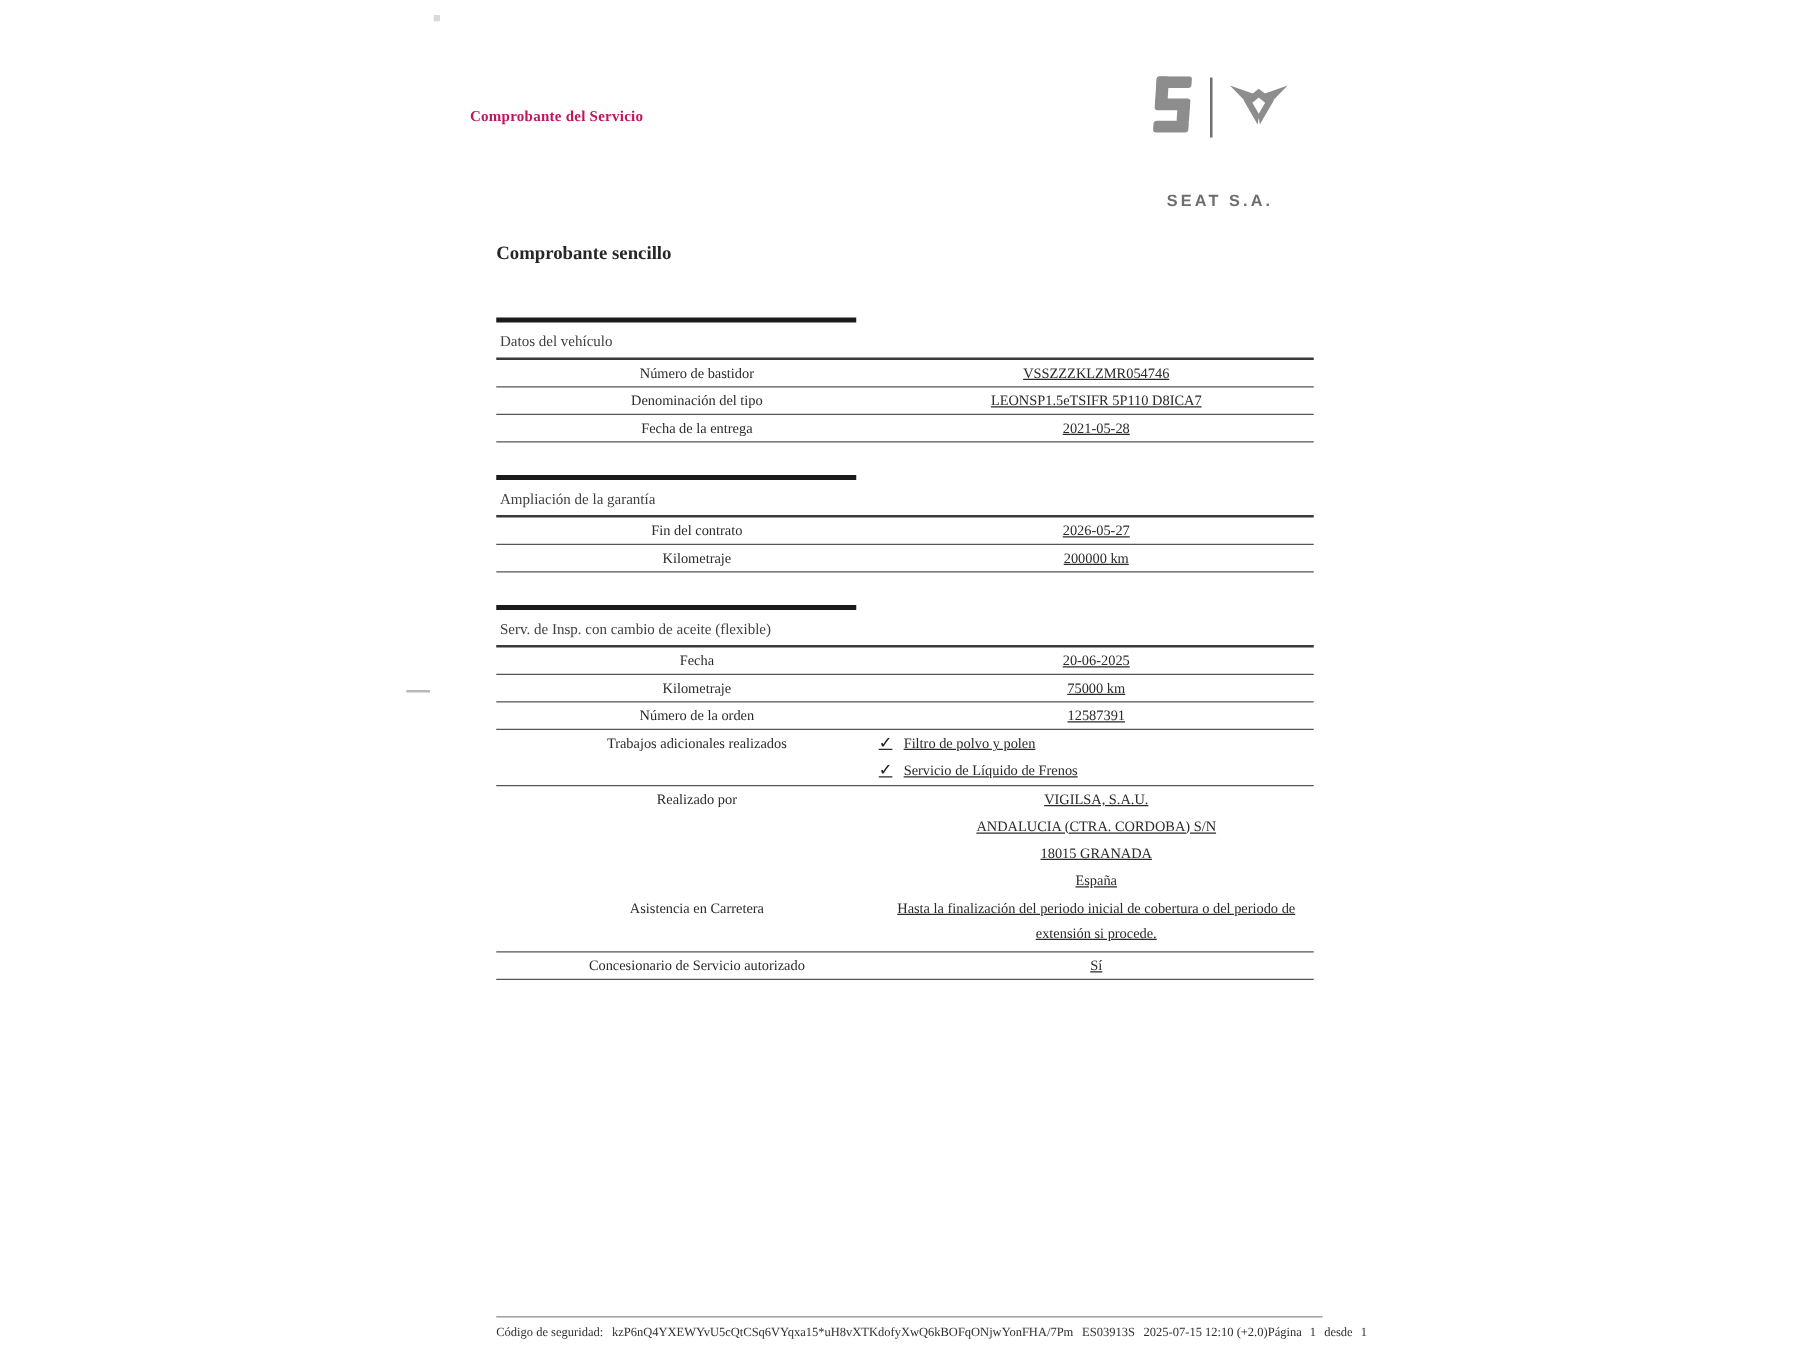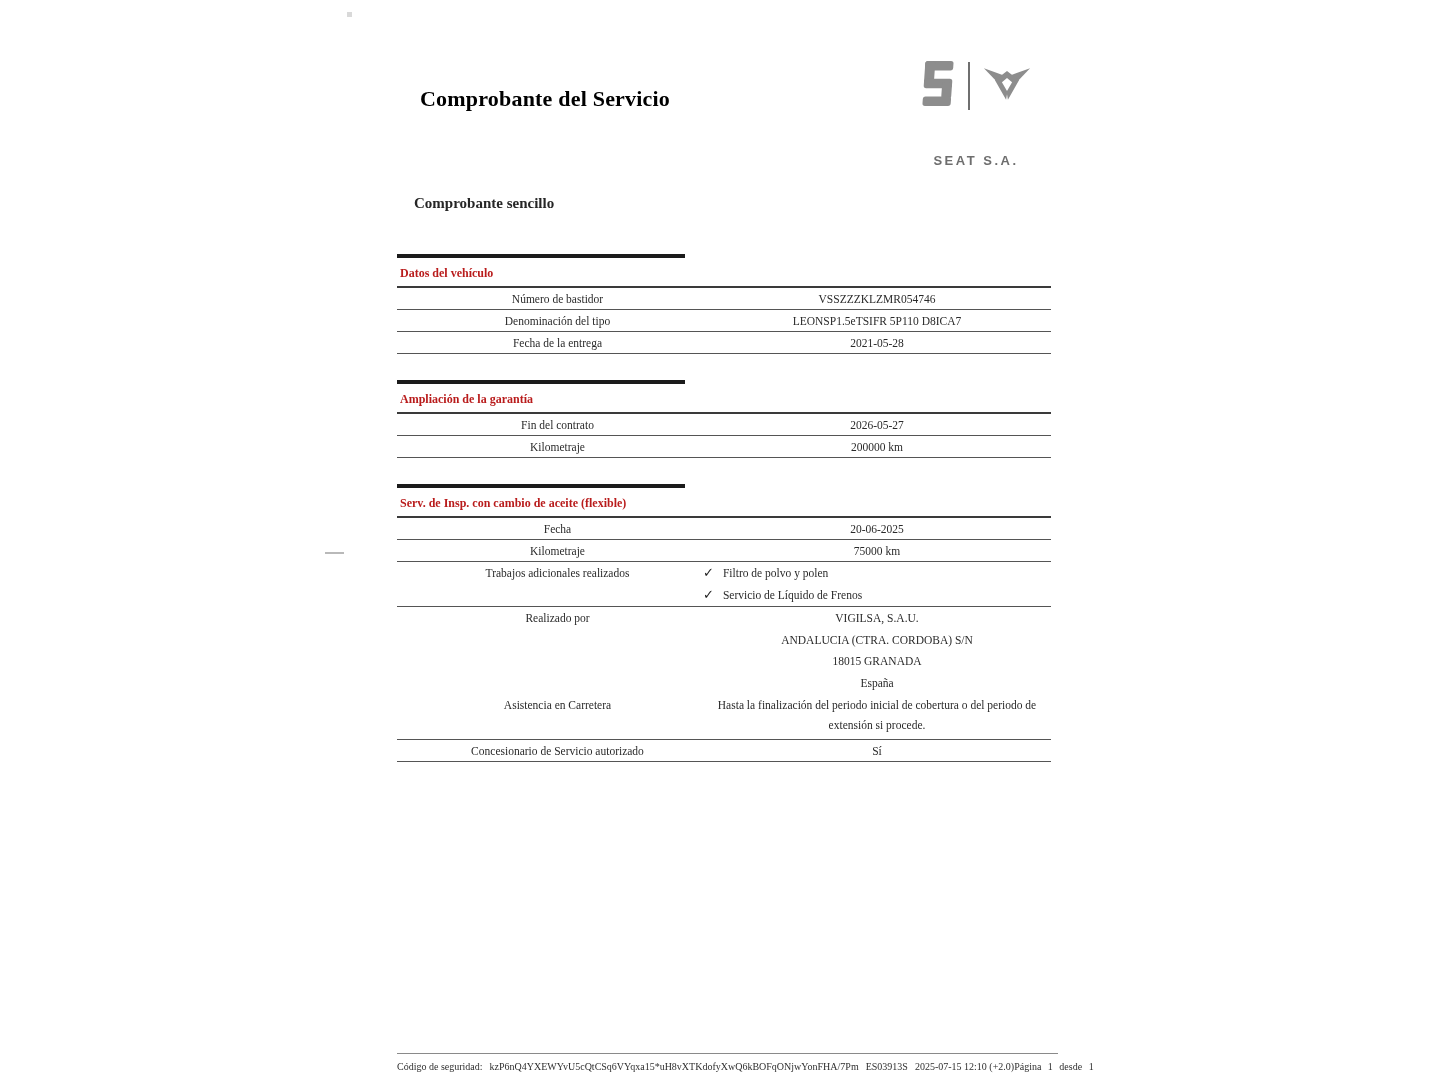--- a/index.html
+++ b/index.html
@@ -7,23 +7,23 @@
   body {
     width: 1440px; height: 1080px;
     position: relative;
     font-family: "Liberation Serif", serif;
     color: #2a2a2a;
     overflow: hidden;
   }
 
   
   .doc-title {
-    position: absolute; left: 420px; top: 86px;
-    font-size: 22px; font-weight: bold; letter-spacing: 0.2px;
-    color: #000000;
+    position: absolute; left: 376px; top: 86px;
+    font-size: 12px; font-weight: bold; letter-spacing: 0.2px;
+    color: #be185d;
   }
   .logo-block {
     position: absolute; left: 906px; top: 60px; width: 140px;
     display: flex; flex-direction: column; align-items: center; gap: 27px;
   }
   .logo-icons {
     display: flex; align-items: center; gap: 13px; height: 52px;
   }
   .logo-divider {
     width: 2px; height: 48px; background: #6f6f6f;
@@ -32,47 +32,46 @@
     margin-top: 14px;
     font-family: "Liberation Sans", sans-serif;
     font-size: 13px; font-weight: bold; letter-spacing: 2.5px;
     color: #6e6e6e; white-space: nowrap;
   }
 
   .doc-subtitle {
     position: absolute; left: 397px; top: 195px;
     font-size: 15px; font-weight: bold;
     color: #262626;
-    margin-left: 17px;
   }
 
   
   .table-wrap {
     position: absolute; left: 397px; top: 254px; width: 654px;
   }
   .section { margin-bottom: 26px; }
   .section-bar {
     height: 4px; width: 288px; background: #1b1b1b; margin-bottom: 7px;
   }
   .section-heading {
-    font-size: 12px; font-weight: bold; color: #b91c1c;
+    font-size: 12px; font-weight: normal; color: #404040;
     padding: 1px 0 5px 3px;
     border-bottom: 2px solid #3a3a3a;
   }
   .row {
     display: flex; align-items: flex-start;
     border-bottom: 1.2px solid #555;
     padding: 5px 0 4px 0;
     font-size: 11.5px; line-height: 12px; text-align: center;
   }
   .row.no-border { border-bottom: none; }
   .row-label {
     width: 306px; flex-shrink: 0; padding-left: 15px; color: #2a2a2a;
   }
-  .row-value { flex: 1; color: #2a2a2a; }
+  .row-value { flex: 1; color: #2a2a2a; text-decoration: underline; }
   .row-value.wrap { line-height: 20px; margin-top: -4px; }
 
   .check-item { display: flex; gap: 9px; margin-bottom: 10px; }
   .check-item:last-child { margin-bottom: 1px; }
   .checkmark {
     font-family: "DejaVu Sans", sans-serif;
     font-size: 13px; line-height: 11px; color: #1e1e1e;
   }
   .value-line { margin-bottom: 9.5px; }
   .value-line:last-child { margin-bottom: 1px; }
@@ -174,20 +173,24 @@
     <div class="section-bar"></div>
     <div class="section-heading">Serv. de Insp. con cambio de aceite (flexible)</div>
     <div class="row">
       <div class="row-label">Fecha</div>
       <div class="row-value">20-06-2025</div>
     </div>
     <div class="row">
       <div class="row-label">Kilometraje</div>
       <div class="row-value">75000 km</div>
     </div>
+    <div class="row">
+      <div class="row-label">Número de la orden</div>
+      <div class="row-value">12587391</div>
+    </div>
 
     <div class="row">
       <div class="row-label">Trabajos adicionales realizados</div>
       <div class="row-value">
         <div class="check-item">
           <span class="checkmark">✓</span>
           <span>Filtro de polvo y polen</span>
         </div>
         <div class="check-item">
           <span class="checkmark">✓</span>

